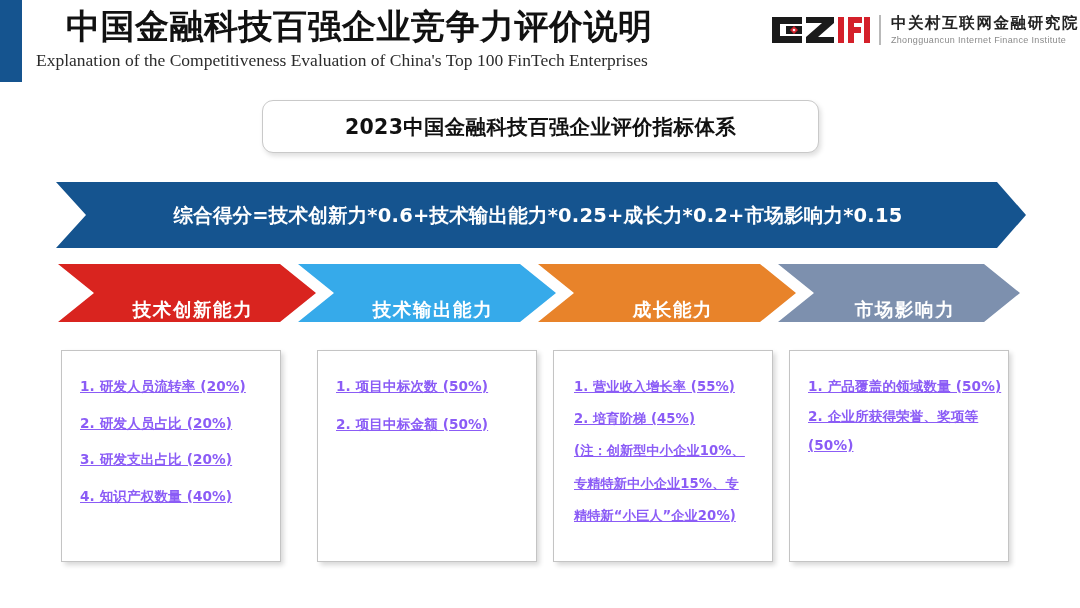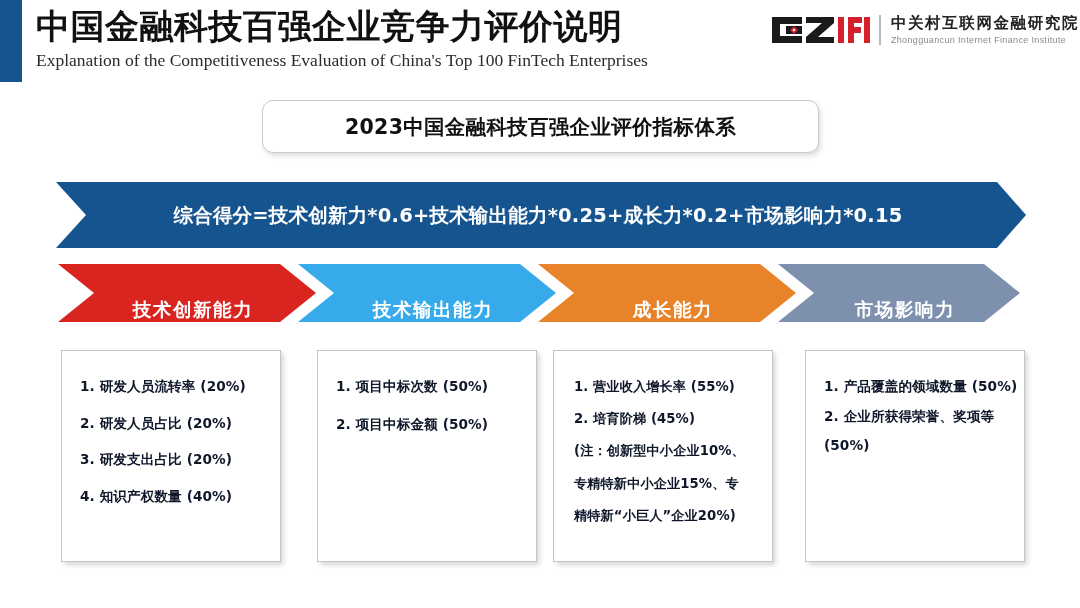--- a/index.html
+++ b/index.html
@@ -32,20 +32,21 @@
     width: 700px;
   }
   #page-title {
     font-family: Liberation Serif, serif;
     font-size: 34px;
     font-weight: 700;
     line-height: 1.22;
     letter-spacing: 0.5px;
     color: #111111;
     white-space: nowrap;
+    margin-left: 30px;
   }
   #page-subtitle {
     font-family: "Liberation Serif", "DejaVu Serif", serif;
     font-size: 17.5px;
     font-weight: 400;
     color: #2b2b2b;
     margin-top: 3px;
     white-space: nowrap;
   }
 
@@ -207,31 +208,32 @@
     height: 212px;
     background: #ffffff;
     border: 1.2px solid #c4c4c4;
     box-shadow: 2.5px 3px 5px rgba(0,0,0,0.16);
     box-sizing: border-box;
     padding: 28px 12px 10px 18px;
   }
   #box-0 { left: 61px; }
   #box-1 { left: 317px; }
   #box-2 { left: 553px; padding-left: 20px; }
-  #box-3 { left: 789px; margin-left: 16px; }
+  #box-3 { left: 789px; }
 
   .detail-line {
     font-family: "DejaVu Sans", "Liberation Sans", sans-serif;
     font-size: 13.6px;
     font-weight: 700;
-    color: #0f172a;
+    color: #8b5cf6;
     line-height: 1.15;
     margin-bottom: 21px;
     letter-spacing: 0.1px;
     white-space: nowrap;
+    text-decoration: underline;
   }
   #box-2 .detail-line { margin-bottom: 17px; font-size: 13.2px; }
   #box-3 .detail-line { margin-bottom: 14px; }
   #box-1 .detail-line { margin-bottom: 22px; }
   .detail-line:last-child { margin-bottom: 0; }
 </style>
 </head>
 <body>
 
 <div id="header-accent-bar"></div>

